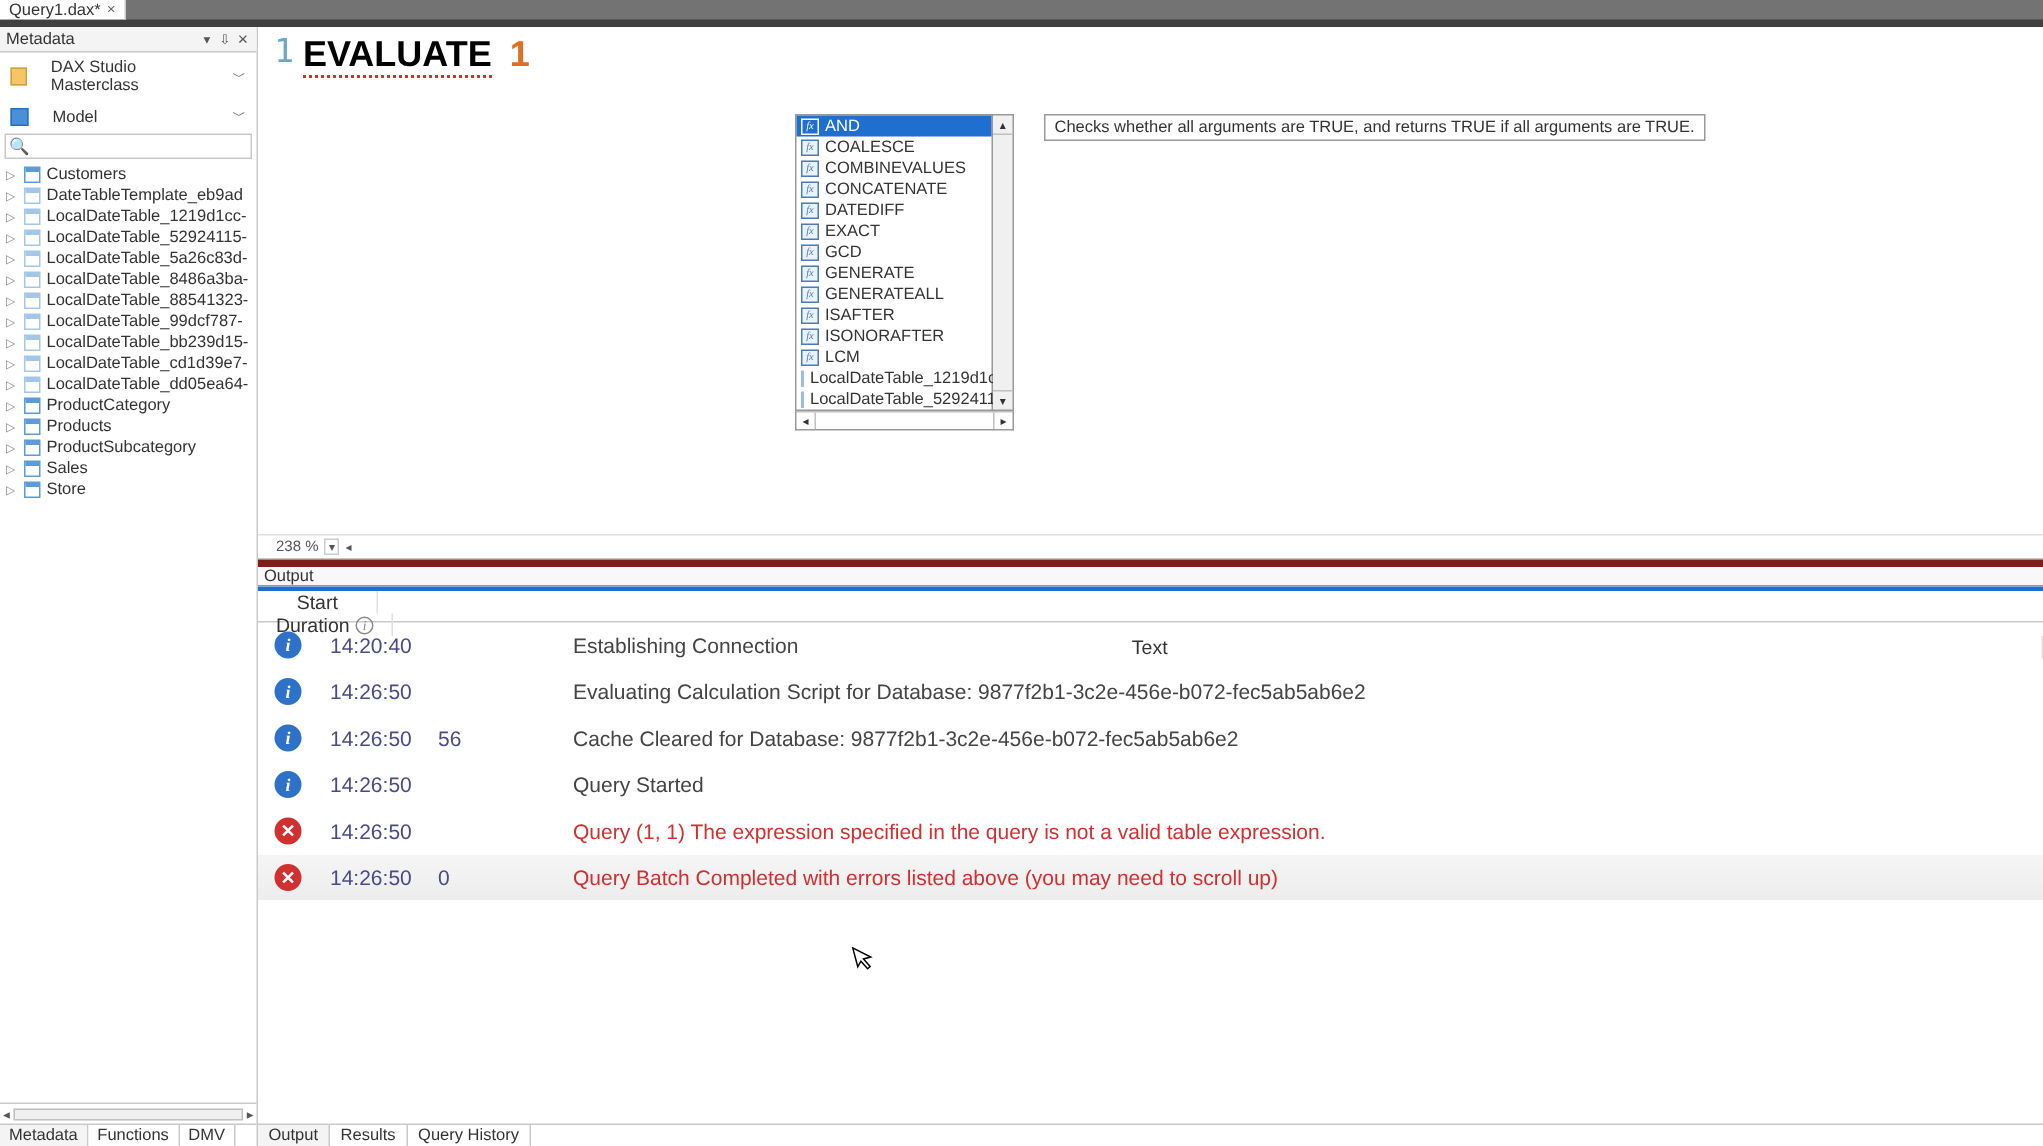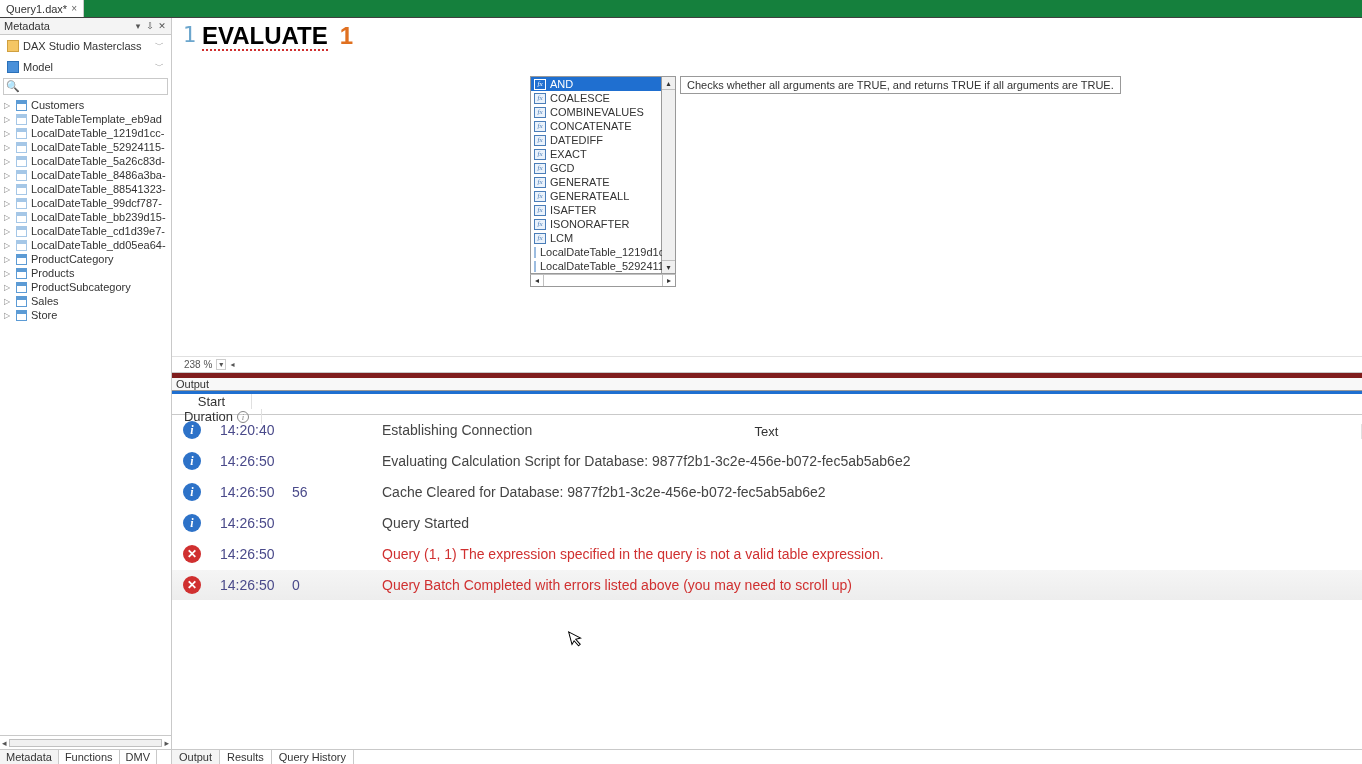--- a/index.html
+++ b/index.html
@@ -1,30 +1,30 @@
 <!DOCTYPE html>
 <html><head>
 <meta charset="utf-8">
 <style>
 * { margin: 0; padding: 0; box-sizing: border-box; font-family: "Segoe UI", Tahoma, sans-serif; }
 html, body { width: 1362px; height: 764px; overflow: hidden; background: #fff; font-size: 12px; color: #333; }
 
 
-.tabs-top { height: 18px; display: flex; border-bottom: 1px solid #404040; background: #15803d; }
+.tabs-top { height: 18px; display: flex; border-bottom: 5px solid #404040; background: #737373; }
 .tab { padding: 1px 6px; font-size: 11px; border-right: 1px solid #c9c9c9; display: flex; align-items: center; gap: 4px; background: #fff; }
 .close-x { font-size: 10px; color: #666; cursor: pointer; }
 
 
 .main { display: flex; height: 746px; }
 .sidebar { width: 172px; flex-shrink: 0; border-right: 1px solid #c9c9c9; display: flex; flex-direction: column; }
 .sidebar-header { font-size: 11px; padding: 2px 4px; border-bottom: 1px solid #c9c9c9; display: flex; align-items: center; justify-content: space-between; background: #f4f4f4; }
 .sidebar-header .win-buttons { display: flex; gap: 2px; }
 .sidebar-header .win-buttons span { width: 10px; font-size: 9px; color: #555; cursor: pointer; text-align: center; }
 
-.dropdown { display: flex; align-items: center; gap: 4px; font-size: 11px; padding: 2px 4px; border: 1px solid transparent; margin: 1px 2px; }
+.dropdown { display: flex; align-items: center; gap: 16px; font-size: 11px; padding: 2px 4px; border: 1px solid transparent; margin: 1px 2px; }
 .db-icon { width: 12px; height: 12px; background: #f5c663; border: 1px solid #d0a040; }
 .model-icon { width: 12px; height: 12px; background: #4a90d9; border: 1px solid #2a70b9; }
 .chev { margin-left: auto; font-size: 9px; color: #666; }
 .search-bar { display: flex; align-items: center; border: 1px solid #c9c9c9; margin: 1px 3px; padding: 1px 2px; }
 .search-bar .mag { font-size: 11px; color: #888; }
 .search-bar input { border: none; outline: none; font-size: 11px; flex: 1; margin-left: 2px; }
 
 .tree { flex: 1; overflow-y: auto; overflow-x: hidden; padding: 2px 0; font-size: 11px; }
 .tree-item { display: flex; align-items: center; gap: 4px; padding: 1px 4px; white-space: nowrap; }
 .tree-item .tri { width: 8px; font-size: 8px; color: #888; }
@@ -55,21 +55,21 @@
 .fx-icon { width: 12px; height: 11px; border: 1px solid #4a7db8; display: inline-flex; align-items: center; justify-content: center; font-size: 7px; font-style: italic; color: #4a7db8; background: #eaf2fb; font-family: serif; }
 .int-row.selected .fx-icon { border-color: #fff; color: #fff; background: transparent; }
 .tbl-small { width: 12px; height: 11px; background: linear-gradient(to bottom, #9cbce0 0%, #9cbce0 30%, #fff 30%); border: 1px solid #9cbce0; }
 .int-scrollbar { width: 14px; border: 1px solid #999; border-left: none; background: #f0f0f0; display: flex; flex-direction: column; }
 .int-scrollbar .ar { height: 13px; font-size: 8px; text-align: center; border-bottom: 1px solid #c0c0c0; line-height: 13px; }
 .int-scrollbar .ar-down { border-top: 1px solid #c0c0c0; border-bottom: none; margin-top: auto; }
 .int-hscroll { display: flex; height: 13px; border-top: 1px solid #c0c0c0; }
 .int-hscroll .ar2 { width: 13px; font-size: 8px; text-align: center; line-height: 12px; border-right: 1px solid #c0c0c0; }
 .int-hscroll .tr2 { flex: 1; }
 .int-hscroll .ar2r { border-left: 1px solid #c0c0c0; border-right: none; }
-.tooltip { margin-left: 4px; background: #fff; border: 1px solid #999; padding: 2px 6px; font-size: 11px; color: #333; white-space: nowrap; }
+.tooltip { margin-left: 20px; background: #fff; border: 1px solid #999; padding: 2px 6px; font-size: 11px; color: #333; white-space: nowrap; }
 
 .zoom-bar { height: 16px; font-size: 10px; display: flex; align-items: center; gap: 4px; padding: 0 12px; color: #555; border-top: 1px solid #e0e0e0; }
 .zoom-bar .dd { border: 1px solid #ccc; padding: 0 2px; font-size: 8px; }
 .zoom-bar .ar3 { font-size: 8px; }
 
 
 .output-panel { height: 391px; display: flex; flex-direction: column; border-top: 5px solid #7f1d1d; }
 .output-header { font-size: 11px; padding: 0px 4px; border-bottom: 1px solid #999; background: #f8f8f8; }
 .output-grid-header { display: flex; border-bottom: 1px solid #c9c9c9; font-size: 13px; color: #333; height: 24px; align-items: stretch; background: #fff; border-top: 3px solid #1f6fd0; flex-direction: column; }
 .output-grid-header > div { display: flex; align-items: center; border-right: 1px solid #e0e0e0; padding: 0 8px; }

